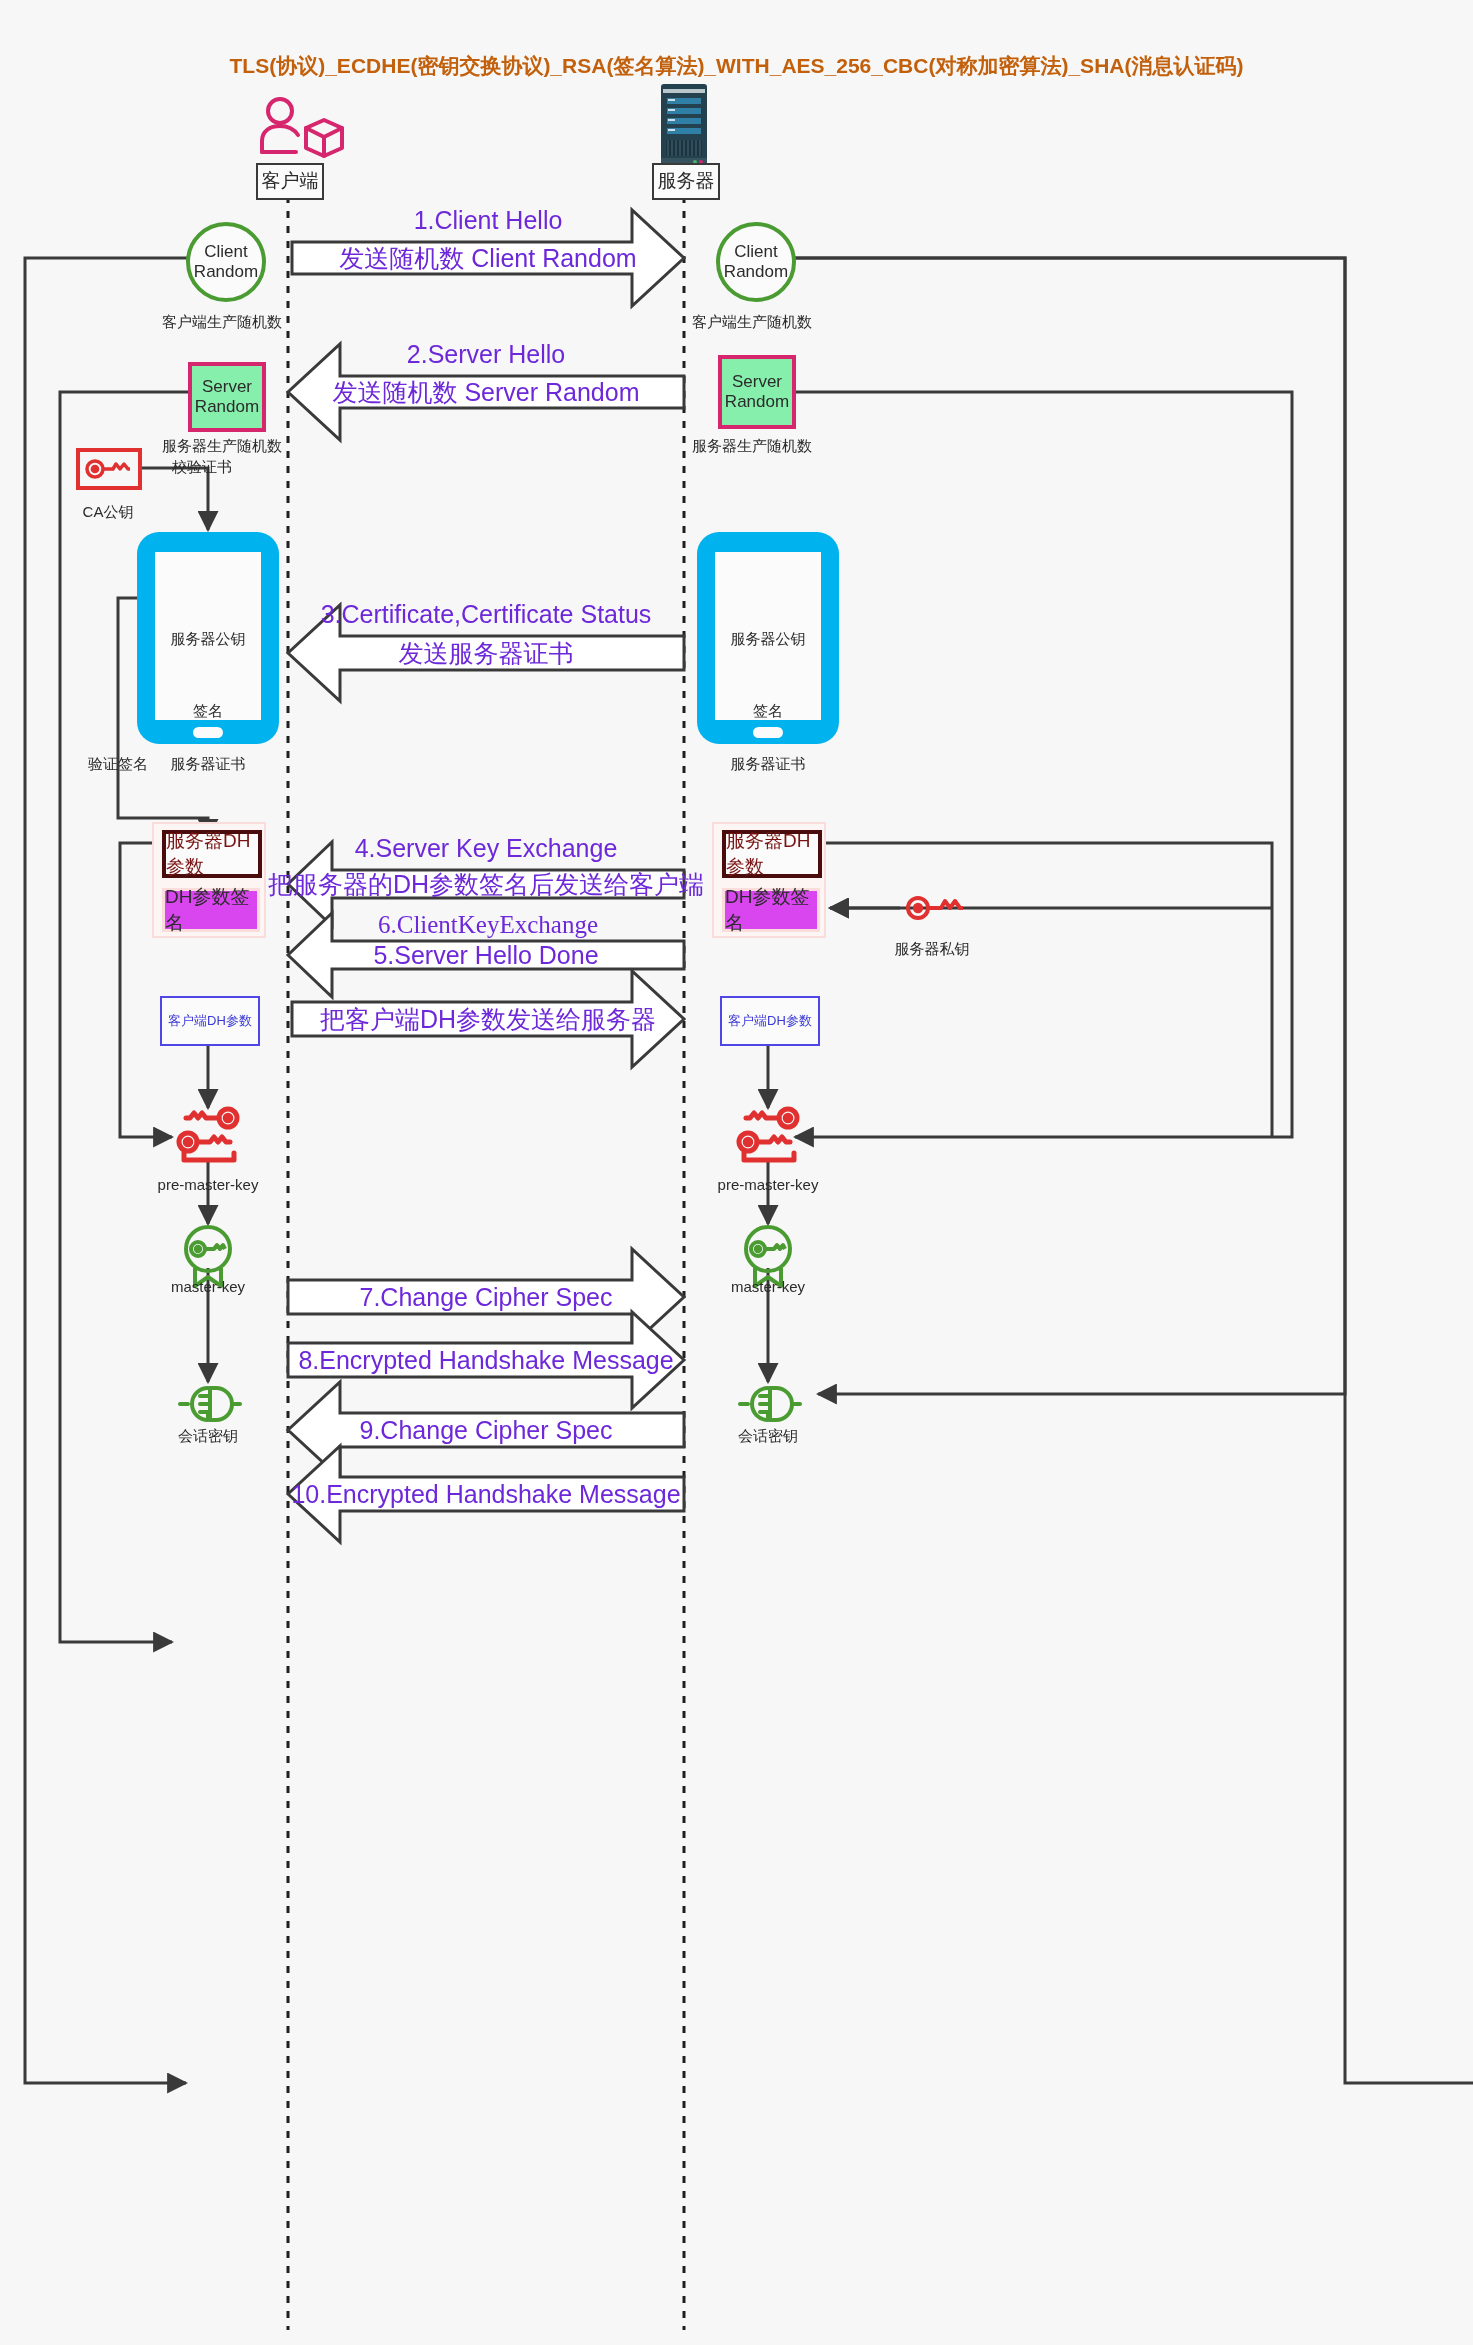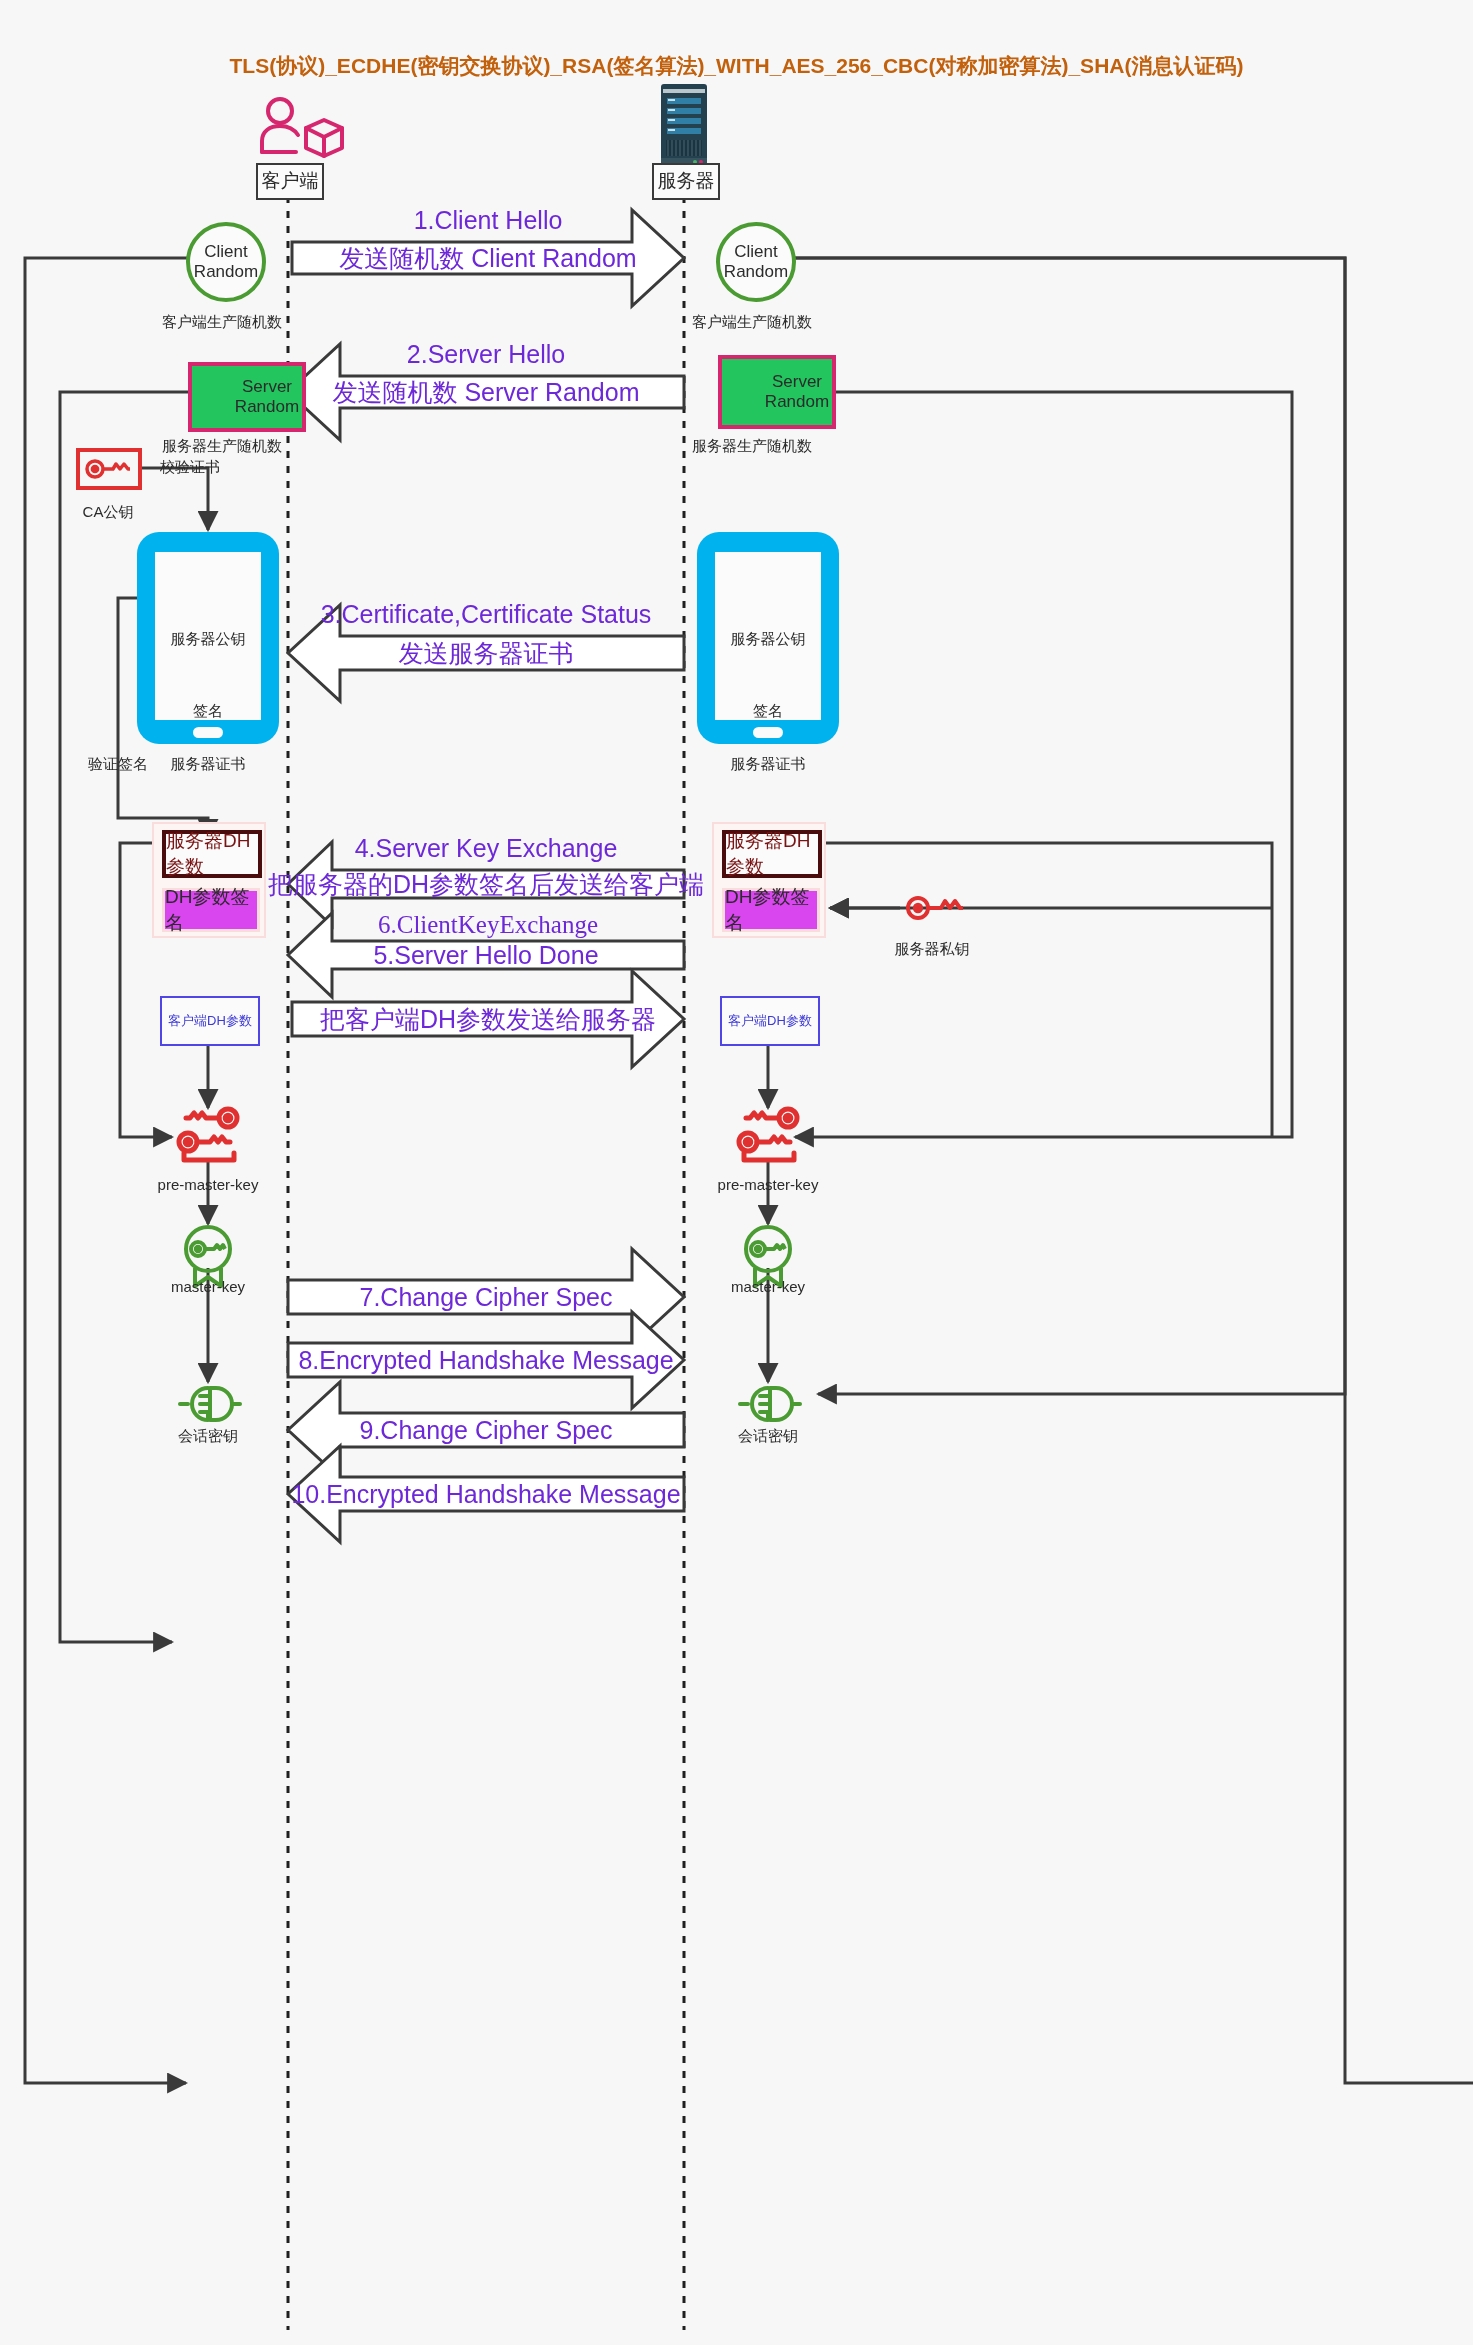--- a/index.html
+++ b/index.html
@@ -9,23 +9,23 @@
   .lbl{position:absolute;white-space:nowrap;color:#2b2b2b;font-size:15px;line-height:1.15;}
   .ctr{transform:translateX(-50%);text-align:center;}
   .title{position:absolute;left:50%;top:66px;transform:translate(-50%,-50%);
          color:#c2600c;font-weight:bold;font-size:21px;white-space:nowrap;}
   .nodebox{position:absolute;background:#fbfbfb;border:2px solid #3a3a3a;
            display:flex;align-items:center;justify-content:center;text-align:center;
            font-size:19px;color:#2b2b2b;line-height:1.2;}
   .circ{position:absolute;border-radius:50%;border:4px solid #4a9b32;background:#fbfbfb;
         display:flex;align-items:center;justify-content:center;text-align:center;
         font-size:19px;color:#2b2b2b;line-height:1.2;}
-  .pinkbox{position:absolute;background:#22c55e;border:4px solid #d6266e;
+  .pinkbox{position:absolute;background:#86efac;border:4px solid #d6266e;
            display:flex;align-items:center;justify-content:center;text-align:center;
-           font-size:19px;color:#2b2b2b;line-height:1.2;padding-left:40px;}
+           font-size:19px;color:#2b2b2b;line-height:1.2;}
   .bluebox{position:absolute;background:#fbfbfb;border:2px solid #4f46e5;
            display:flex;align-items:center;justify-content:center;text-align:center;
            font-size:13px;color:#3b38d6;line-height:1.2;}
   .dhouter{position:absolute;background:#fdf4f4;border:2px solid #fbdcdc;}
   .dhtop{position:absolute;background:#fbfbfb;border:4px solid #4a0c0c;
          display:flex;align-items:center;justify-content:center;
          font-size:19px;color:#7a1414;}
   .dhsig{position:absolute;background:#d946ef;border:3px solid #fbdcdc;
          display:flex;align-items:center;justify-content:center;
          font-size:19px;color:#2b2b2b;}
@@ -259,21 +259,21 @@
     <span style="font-size:17px;">Client<br>Random</span>
   </div>
   <div class="lbl ctr" style="left:222px;top:313px;">客户端生产随机数</div>
 
   <div class="pinkbox" style="left:188px;top:362px;width:70px;height:62px;">
     <span style="font-size:17px;">Server<br>Random</span>
   </div>
   <div class="lbl ctr" style="left:222px;top:437px;">服务器生产随机数</div>
 
   <div class="lbl ctr" style="left:108px;top:503px;">CA公钥</div>
-  <div class="lbl" style="left:160px;top:458px;">校验证书</div>
+  <div class="lbl" style="left:172px;top:458px;">校验证书</div>
 
   <div class="tablet" style="left:137px;top:532px;width:142px;height:212px;"></div>
   <div class="tabletin" style="left:155px;top:552px;width:106px;height:168px;"></div>
   <div class="tabletbtn" style="left:193px;top:727px;width:30px;height:11px;"></div>
   <div class="lbl ctr" style="left:208px;top:630px;">服务器公钥</div>
   <div class="lbl ctr" style="left:208px;top:702px;">签名</div>
   <div class="lbl ctr" style="left:208px;top:755px;">服务器证书</div>
   <div class="lbl ctr" style="left:118px;top:755px;">验证签名</div>
 
   <div class="dhouter" style="left:152px;top:822px;width:110px;height:112px;"></div>

